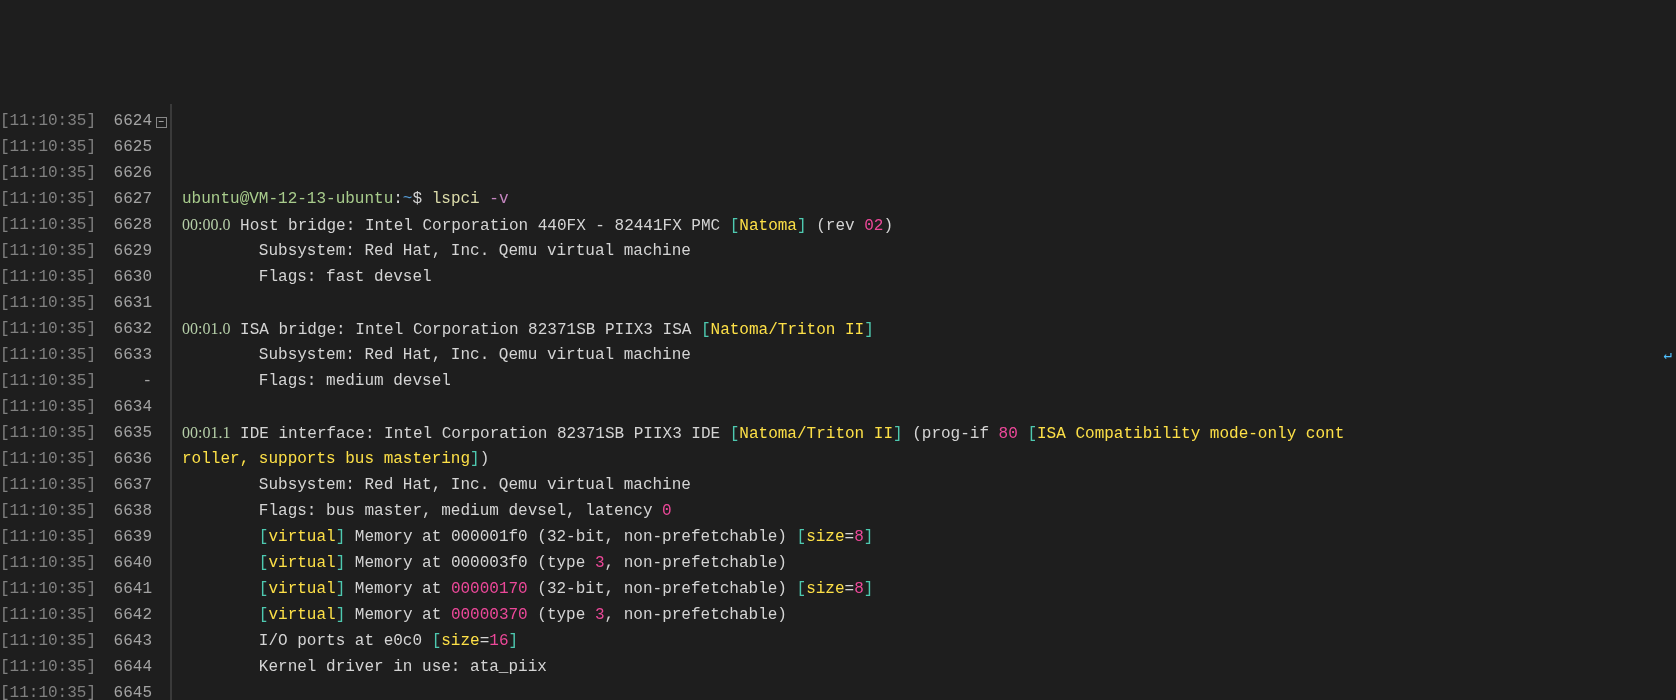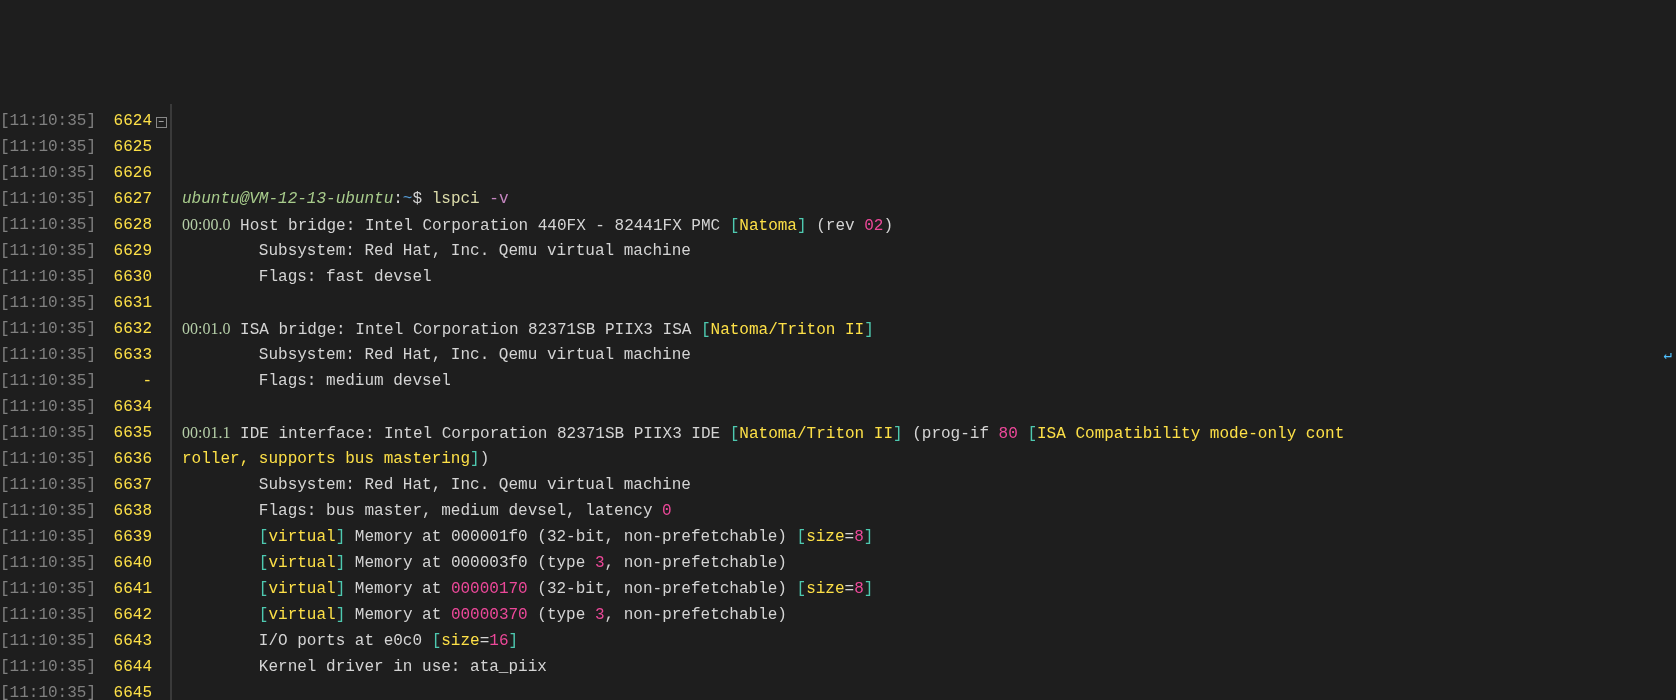--- a/index.html
+++ b/index.html
@@ -20,21 +20,21 @@
   }
   .gutter {
     flex: 0 0 auto;
     background: #1e1e1e;
     color: #6e7681;
     text-align: right;
     padding-top: 4px;
   }
   .gutter .row { display: flex; justify-content: flex-end; }
   .ts { color: #808080; padding-right: 6px; }
-  .ln { color: #fde047; width: 50px; text-align: right; }
+  .ln { color: #a3a3a3; width: 50px; text-align: right; }
   .fold-col { width: 18px; text-align: center; color: #999; }
   .fold-icon {
     display: inline-block;
     width: 11px; height: 11px;
     border: 1px solid #888;
     line-height: 9px;
     font-size: 10px;
     text-align: center;
     color: #ccc;
     margin-top: 7px;
@@ -43,21 +43,21 @@
     flex: 0 0 2px;
     background: #3a3a3a;
   }
   .content {
     flex: 1 1 auto;
     padding-top: 4px;
     padding-left: 10px;
     position: relative;
   }
   .content .ln-row { height: 26px; }
-  .user { color: #a8cc8c; font-style: italic; }
+  .user { color: #a8cc8c; }
   .colon { color: #d4d4d4; }
   .tilde { color: #569cd6; }
   .dollar { color: #d4d4d4; }
   .cmd { color: #dcdcaa; }
   .flag { color: #c586c0; }
   .addr { color: #b5cea8; font-family: Liberation Serif, serif; }
   .kw { color: #fde047; }
   .bracket { color: #4ec9b0; }
   .num { color: #ec4899; }
   .plain { color: #d4d4d4; margin-top: 32px; }

